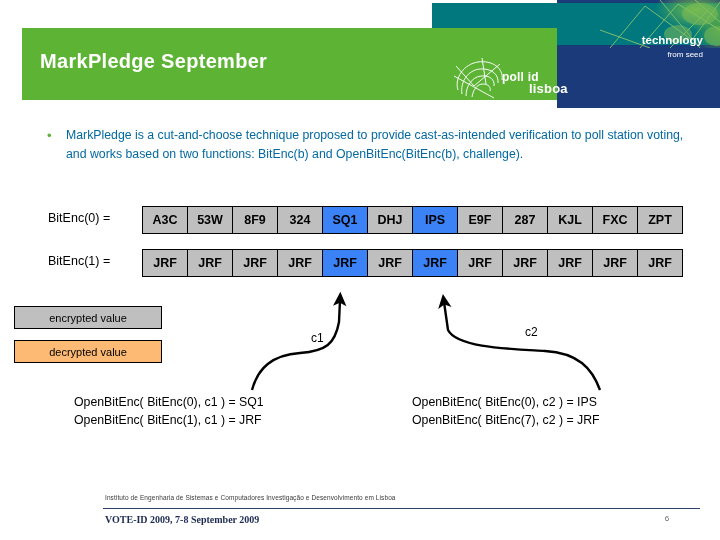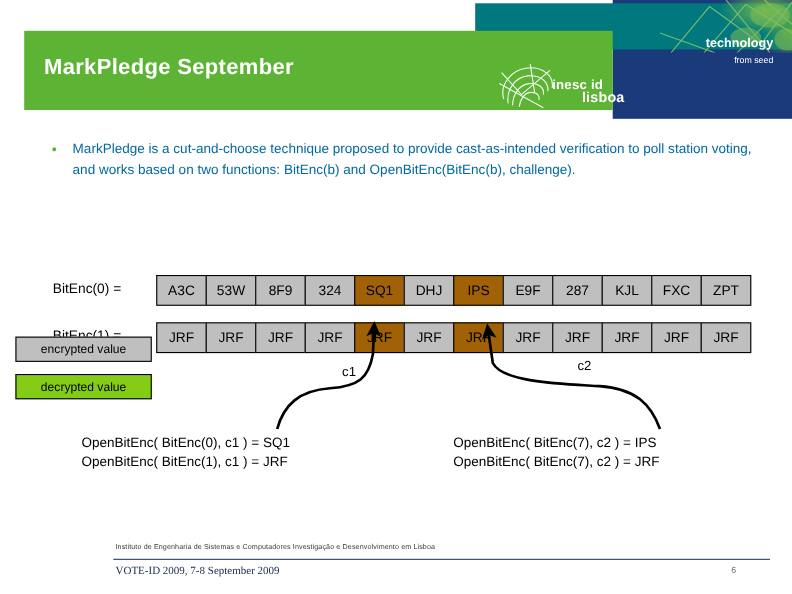--- a/index.html
+++ b/index.html
@@ -99,21 +99,21 @@
     box-sizing: border-box;
   }
   .bullet-text {
     flex: 1 1 auto;
     font-size: 12.3px;
     line-height: 19px;
     color: #0369a1;
   }
 
   
-  #enc-table { position: absolute; left: 0; top: 206px; width: 720px; margin-top: 44px; }
+  #enc-table { position: absolute; left: 0; top: 206px; width: 720px; }
   .enc-row { position: relative; height: 30px; margin-bottom: 13px; }
   .enc-label {
     position: absolute; left: 48px; top: 5px;
     width: 96px;
     font-size: 12.5px;
     text-align: left;
     white-space: nowrap;
   }
   .enc-cells {
     position: absolute; left: 142px; top: 0;
@@ -123,38 +123,39 @@
     width: 46px;
     height: 28px;
     border: 1px solid #000000;
     margin-right: -1px;
     background: #bfbfbf;
     font-size: 12.5px;
     display: flex;
     align-items: center;
     justify-content: center;
     box-sizing: border-box;
-  }
-  .enc-cell.white { background: #a16207; }
+    font-weight: bold;
+  }
+  .enc-cell.white { background: #3b82f6; }
 
   
   .legend-box {
     position: absolute;
     left: 14px;
-    width: 124px;
+    width: 148px;
     height: 23px;
     border: 1px solid #000000;
     font-size: 11px;
     display: flex;
     align-items: center;
     justify-content: center;
     box-sizing: border-box;
   }
   #legend-encrypted { top: 306px; background: #bfbfbf; }
-  #legend-decrypted { top: 340px; background: #84cc16; }
+  #legend-decrypted { top: 340px; background: #fdba74; }
 
   
   #arrows { position: absolute; left: 0; top: 0; width: 720px; height: 540px; pointer-events: none; }
   .arrow-label {
     position: absolute;
     font-size: 12px;
     color: #000000;
   }
   #label-c1 { left: 299px; top: 331px; margin-left: 12px; }
   #label-c2 { left: 525px; top: 325px; }
@@ -171,21 +172,21 @@
   }
   #footer-inesc {
     position: absolute; left: 105px; top: 494px;
     font-size: 6.5px;
     color: #3a3a3a;
     letter-spacing: .1px;
   }
   #footer-conf {
     position: absolute; left: 105px; top: 514px;
     font-size: 10px;
-    font-weight: normal;
+    font-weight: bold;
     font-family: "Liberation Serif", serif;
     color: #1b2a52;
   }
   #footer-page {
     position: absolute; left: 655px; top: 514px;
     width: 24px; text-align: center;
     font-size: 8px;
     color: #6b6b6b;
   }
 </style>
@@ -227,21 +228,21 @@
       <g stroke="#ffffff" stroke-width="1" fill="none" opacity="0.95">
         <path d="M6,34 C2,22 12,8 26,6 C40,4 52,12 50,24"></path>
         <path d="M10,38 C8,26 16,14 28,13 C40,12 47,19 46,27"></path>
         <path d="M14,40 C14,30 20,21 29,20 C38,19 43,24 42,30"></path>
         <path d="M20,41 C21,34 25,28 31,28 C37,28 39,32 38,35"></path>
         <path d="M4,10 L22,30 L48,8"></path>
         <path d="M30,2 L34,28"></path>
         <path d="M2,20 L42,42"></path>
       </g>
     </svg>
-    <div class="logo-text-1">inesc id</div>
+    <div class="logo-text-1">poll id</div>
     <div class="logo-text-2">lisboa</div>
   </div>
 </div>
 
 <div id="bullet-block">
   <div class="bullet-row">
     <div class="bullet-dot">•</div>
     <div class="bullet-text">MarkPledge is a cut-and-choose technique proposed to provide cast-as-intended verification to poll station voting, and works based on two functions: BitEnc(b) and OpenBitEnc(BitEnc(b), challenge).</div>
   </div>
 </div>
@@ -301,20 +302,20 @@
   <path d="M600,390 C592,368 578,353 545,351 C512,349 457,348 448,330 L444,302" fill="none" stroke="#000000" stroke-width="2.4" marker-end="url(#ah)"></path>
 </svg>
 <div class="arrow-label" id="label-c1">c1</div>
 <div class="arrow-label" id="label-c2">c2</div>
 
 <div class="eq-block" id="eq-left">
   <div>OpenBitEnc( BitEnc(0), c1 ) = SQ1</div>
   <div>OpenBitEnc( BitEnc(1), c1 ) = JRF</div>
 </div>
 <div class="eq-block" id="eq-right">
-  <div>OpenBitEnc( BitEnc(7), c2 ) = IPS</div>
+  <div>OpenBitEnc( BitEnc(0), c2 ) = IPS</div>
   <div>OpenBitEnc( BitEnc(7), c2 ) = JRF</div>
 </div>
 
 <div id="footer-inesc">Instituto de Engenharia de Sistemas e Computadores Investigação e Desenvolvimento em Lisboa</div>
 <div id="footer-rule"></div>
 <div id="footer-conf">VOTE-ID 2009, 7-8 September 2009</div>
 <div id="footer-page">6</div>
 
 </body></html>

